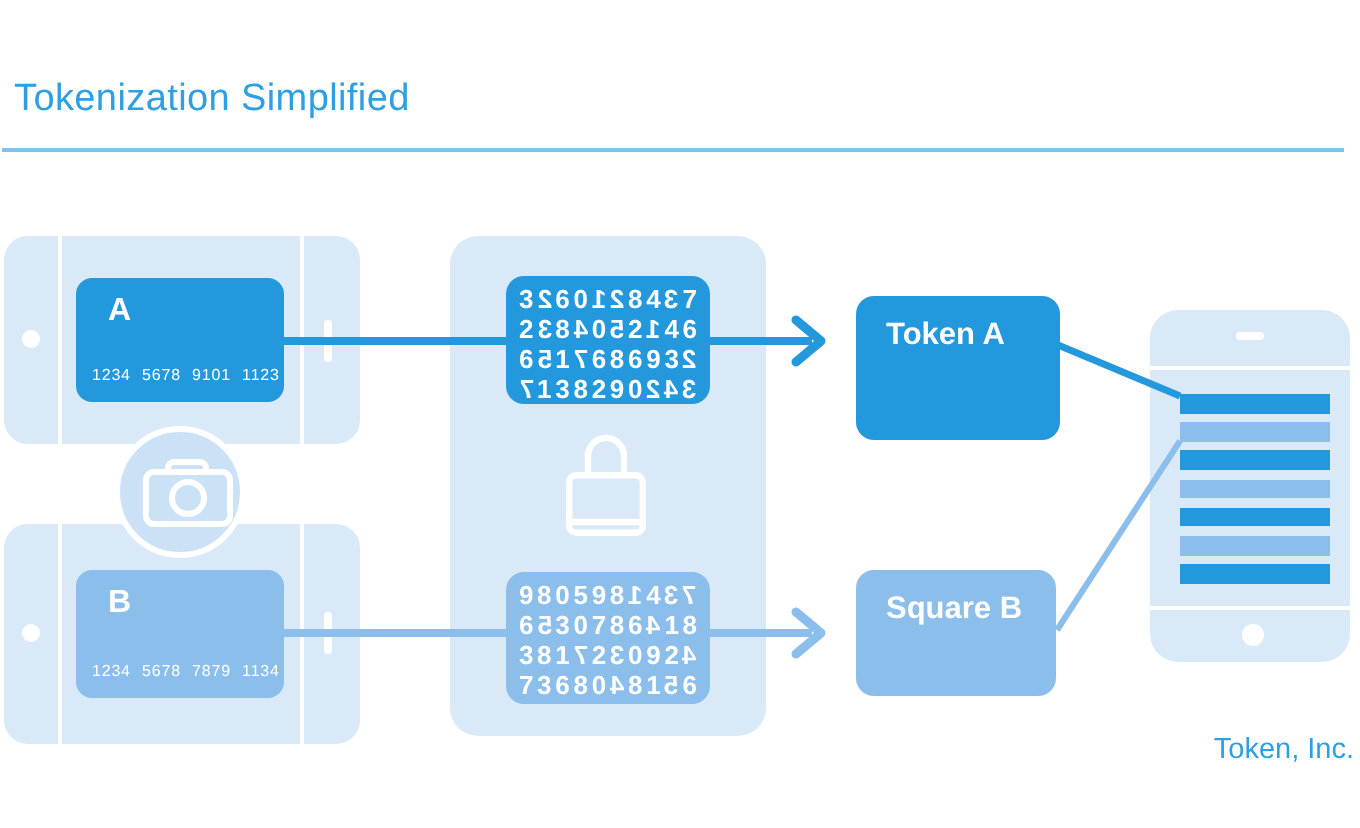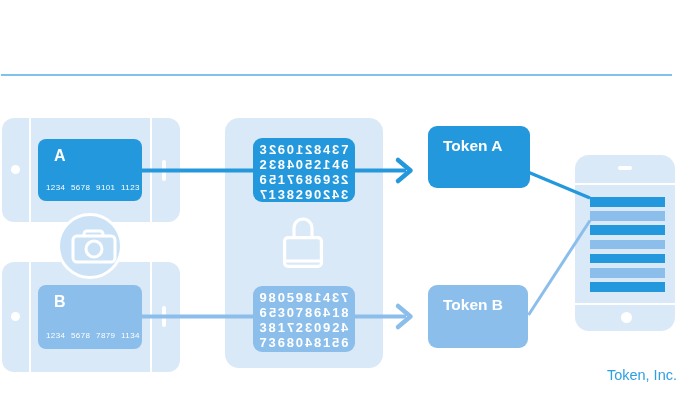--- a/index.html
+++ b/index.html
@@ -48,21 +48,21 @@
   .enc{position:absolute;left:253px;width:102px;border-radius:9px;z-index:10;
     color:#fff;font-weight:bold;font-size:13px;text-align:center;padding-top:4px;}
   .enc-a{top:138px;height:64px;background:var(--dark);}
   .enc-b{top:286px;height:66px;background:var(--med);}
   .enc-line{height:15px;line-height:15px;white-space:nowrap;}
   .enc-line span{display:inline-block;width:9.1px;text-align:center;}
   .enc-line span.mir{transform:scaleX(-1);}
 
   
   .token{position:absolute;left:428px;border-radius:9px;z-index:6;color:#fff;}
-  .token-a{top:126px;width:102px;height:62px;background:var(--dark);}
+  .token-a{top:148px;width:102px;height:72px;background:var(--dark);}
   .token-b{top:285px;width:100px;height:63px;background:var(--med);}
   .token-label{position:absolute;left:15px;top:11px;font-size:15.5px;font-weight:bold;}
 
   
   .phone-port{position:absolute;left:575px;top:155px;width:100px;height:176px;border-radius:14px;background:var(--pale);z-index:1;}
   .pp-speaker{position:absolute;left:43px;top:11px;width:14px;height:4px;border-radius:2px;background:#fff;}
   .pp-div{position:absolute;left:0;right:0;height:2px;background:#fff;}
   .pp-div.t{top:28px;} .pp-div.b{top:148px;}
   .pp-home{position:absolute;left:46px;top:157px;width:11px;height:11px;border-radius:50%;background:#fff;}
 
@@ -72,20 +72,21 @@
 
   .overlay{position:absolute;left:0;top:0;z-index:5;pointer-events:none;}
 
   .footer{position:absolute;right:3px;top:367px;font-size:14.5px;color:var(--accent);}
 </style>
 </head>
 <body>
 
 <div class="stage">
 
+  <div class="title">Tokenization Simplified</div>
   <div class="rule"></div>
 
   <div class="phone-land phone-a">
     <span class="pl-div l"></span>
     <span class="pl-div r"></span>
     <span class="pl-dot"></span>
     <span class="pl-dash"></span>
   </div>
 
   <div class="phone-land phone-b">
@@ -144,21 +145,21 @@
       <div class="enc-line"><span>9</span><span>8</span><span>0</span><span>5</span><span>9</span><span>8</span><span class="mir">1</span><span>4</span><span class="mir">3</span><span class="mir">7</span></div>
       <div class="enc-line"><span>6</span><span class="mir">5</span><span>3</span><span>0</span><span>7</span><span>8</span><span>6</span><span class="mir">4</span><span>1</span><span>8</span></div>
       <div class="enc-line"><span>3</span><span>8</span><span>1</span><span class="mir">7</span><span>2</span><span class="mir">3</span><span>0</span><span>9</span><span>2</span><span class="mir">4</span></div>
       <div class="enc-line"><span>7</span><span>3</span><span>6</span><span>8</span><span>0</span><span class="mir">4</span><span>8</span><span>1</span><span class="mir">5</span><span>6</span></div>
     </div>
 
   <div class="token token-a">
     <span class="token-label">Token A</span>
   </div>
   <div class="token token-b">
-    <span class="token-label">Token B</span>
+    <span class="token-label">Square B</span>
   </div>
 
   <div class="phone-port">
     <span class="pp-speaker"></span>
     <span class="pp-div t"></span>
     <span class="pp-div b"></span>
     <span class="pp-home"></span>
   </div>
 
   <div class="bars">

